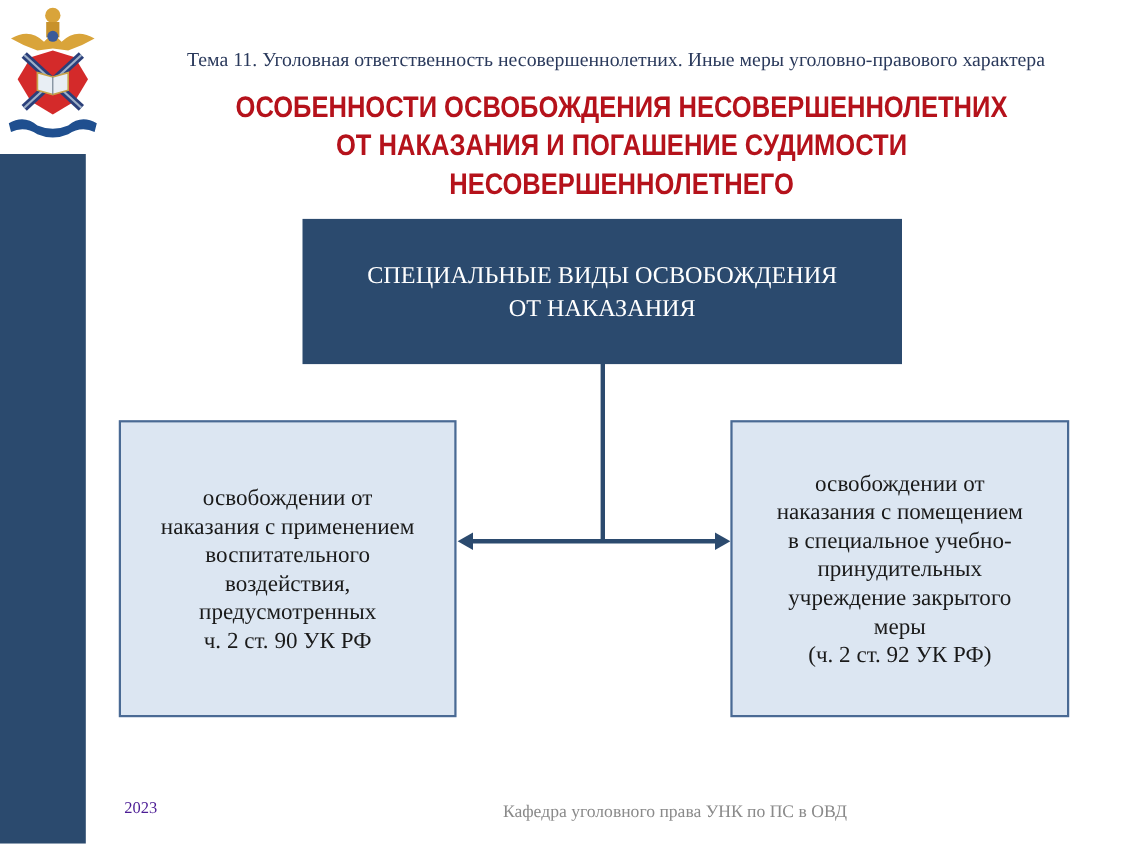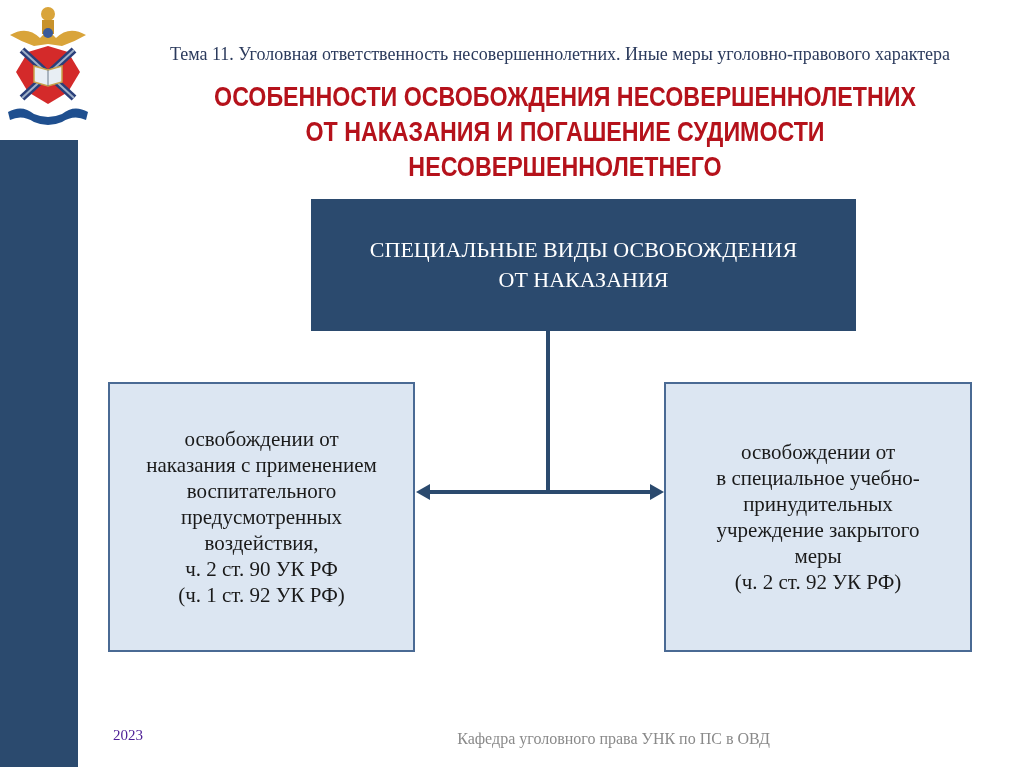--- a/index.html
+++ b/index.html
@@ -7,21 +7,21 @@
          font-family: "Liberation Serif", "DejaVu Serif", serif; }
   .sidebar { position:absolute; left:0; top:140px; width:78px; height:627px; background:#2b4a6e; }
   .logo { position:absolute; left:2px; top:0px; width:92px; height:130px; }
   .topic { position:absolute; left:105px; top:22px; width:910px; text-align:center; color:#2b3a5c;
            font-size:18px; line-height:19px;margin-top:23px; }
   .title { position:absolute; left:110px; top:80px; width:910px; text-align:center; color:#b5121b;
            font-size:27px; font-weight:bold; line-height:35px; font-family:"Liberation Sans Narrow","Liberation Sans",sans-serif;
            transform:scaleX(0.86); transform-origin:center; letter-spacing:0px; }
   .top-box { position:absolute; left:275px; top:199px; width:545px; height:132px; background:#2b4a6e;
              color:#ffffff; display:flex; align-items:center; justify-content:center; text-align:center;
-             font-size:22px; line-height:30px;margin-left:36px; }
+             font-size:22px; line-height:30px; }
   .side-box { position:absolute; background:#dce6f2; border:2px solid #4a6a94; display:flex;
               align-items:center; justify-content:center; text-align:center; color:#1a1a1a;
               font-size:21px; line-height:26px; box-sizing:border-box; }
   .left-box { left:108px; top:382px; width:307px; height:270px; }
   .right-box { left:664px; top:382px; width:308px; height:270px; }
   .connector { position:absolute; left:0; top:0; }
   .year { position:absolute; left:113px; top:727px; color:#4c1d95; font-size:15px; }
   .footer { position:absolute; left:400px; top:730px; width:370px; text-align:right; color:#8a8a8a; font-size:16px; }
 </style>
 </head>
@@ -71,30 +71,30 @@
   <line x1="428" y1="492" x2="652" y2="492" stroke="#2b4a6e" stroke-width="4"></line>
   <polygon points="416,492 430,484 430,500" fill="#2b4a6e"></polygon>
   <polygon points="664,492 650,484 650,500" fill="#2b4a6e"></polygon>
 </svg>
 
 <div class="side-box left-box">
   <div>
     <div>освобождении от</div>
     <div>наказания с применением</div>
     <div>воспитательного</div>
+    <div>воздействия,</div>
     <div>предусмотренных</div>
-    <div>воздействия,</div>
     <div>ч. 2 ст. 90 УК РФ</div>
-    <div>(ч. 1 ст. 92 УК РФ)</div>
   </div>
 </div>
 
 <div class="side-box right-box">
   <div>
     <div>освобождении от</div>
+    <div>наказания с помещением</div>
     <div>в специальное учебно-</div>
     <div>принудительных</div>
     <div>учреждение закрытого</div>
     <div>меры</div>
     <div>(ч. 2 ст. 92 УК РФ)</div>
   </div>
 </div>
 
 <div class="year">2023</div>
 <div class="footer">Кафедра уголовного права УНК по ПС в ОВД</div>

